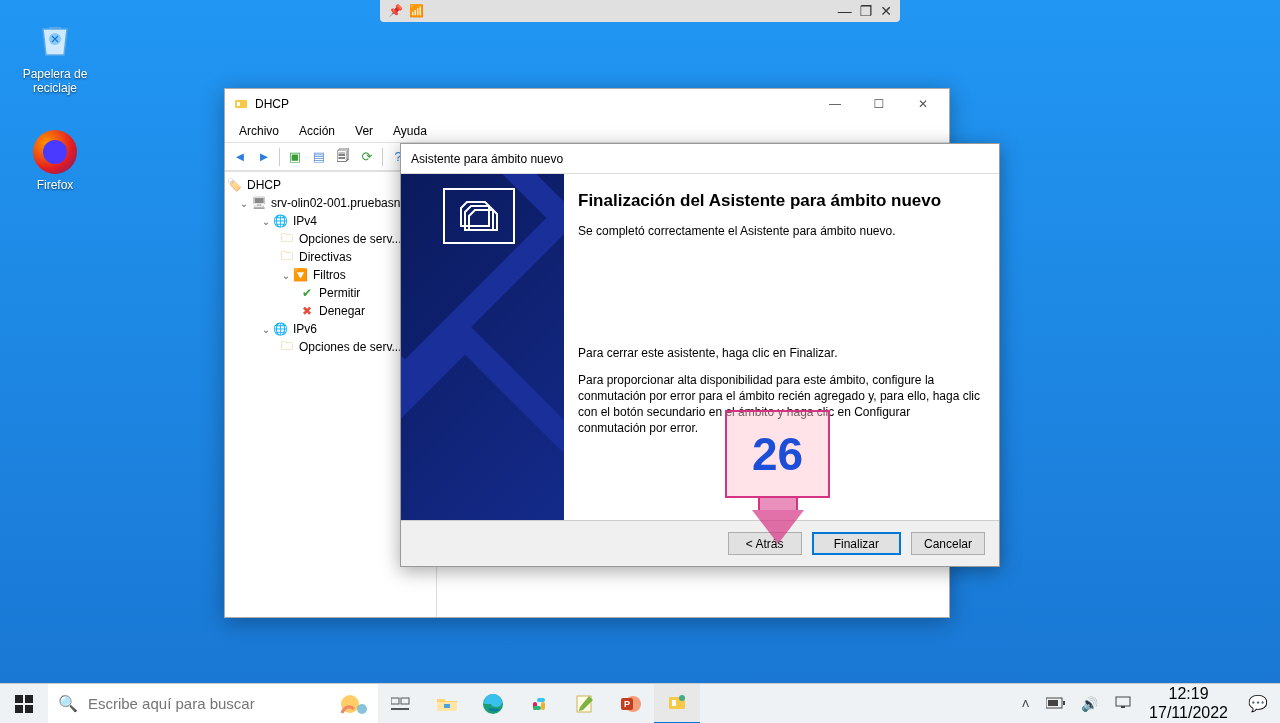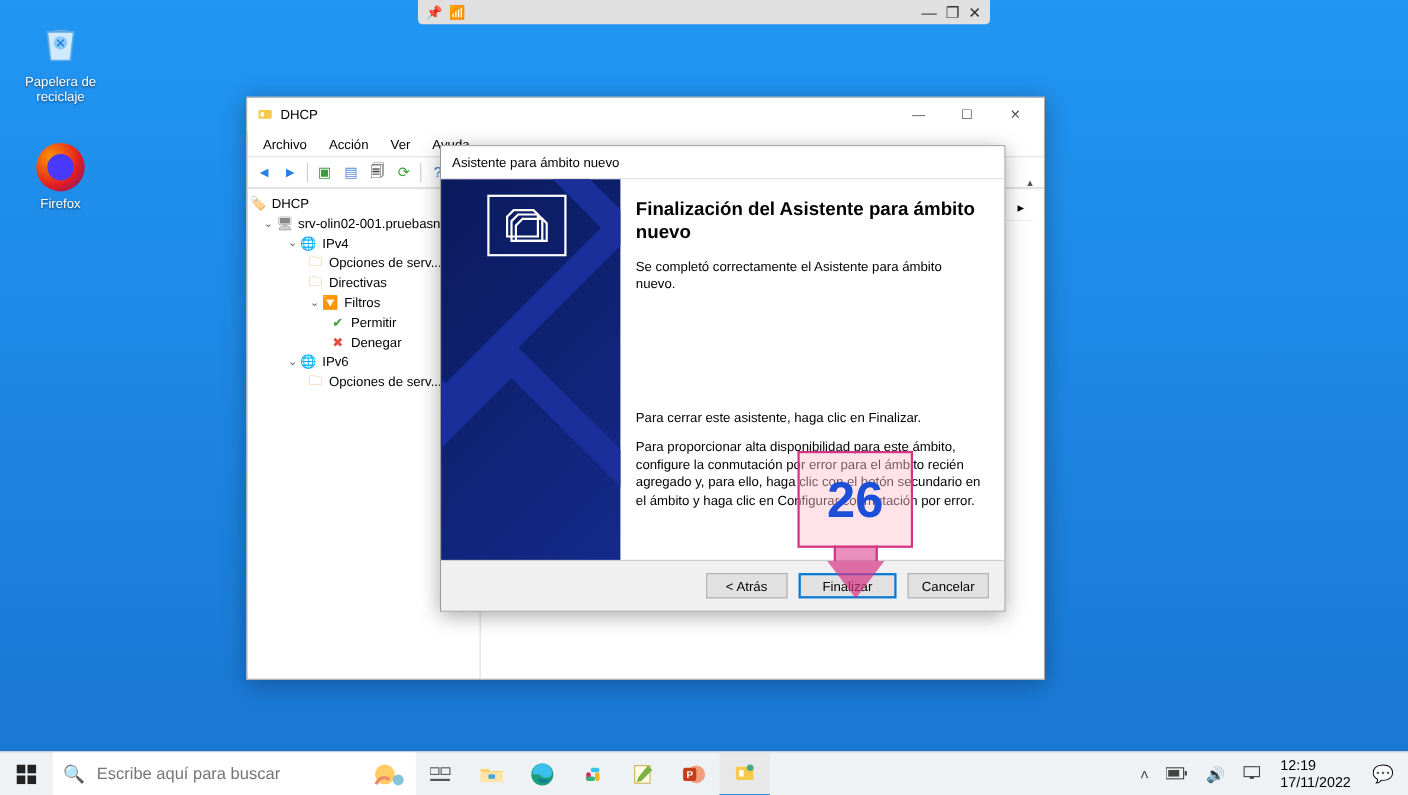--- a/index.html
+++ b/index.html
@@ -45,21 +45,21 @@
   .indent-1 { padding-left: 12px; }
   .indent-2 { padding-left: 34px; }
   .indent-3 { padding-left: 54px; }
   .indent-4 { padding-left: 74px; }
   
   .detail-panel { flex: 1; position: relative; padding: 6px; font-size: 12px; }
   .detail-panel .actions-header { position: absolute; right: 10px; top: 6px; width: 180px; }
   .detail-panel .actions-item { display: flex; align-items: center; justify-content: space-between; padding: 4px 8px; border-bottom: 1px solid #eee; cursor:pointer; }
   
   
-  .wizard { position: absolute; top: 132px; left: 400px; width: 514px; height: 424px; background: #f0f0f0; border: 1px solid #999; z-index: 20; box-shadow: 0 4px 18px rgba(0,0,0,.35); display: flex; flex-direction: column; }
+  .wizard { position: absolute; top: 143px; left: 400px; width: 600px; height: 424px; background: #f0f0f0; border: 1px solid #999; z-index: 20; box-shadow: 0 4px 18px rgba(0,0,0,.35); display: flex; flex-direction: column; }
   .wizard .wiz-title { height: 30px; background: #fff; display: flex; align-items: center; padding: 0 10px; font-size: 12px; border-bottom: 1px solid #ddd; }
   .wizard .wiz-body { flex: 1; display: flex; background: #fff; }
   .wiz-side { width: 163px; background: linear-gradient(135deg, #0a1a5c, #142a8a); position: relative; overflow: hidden; }
   .wiz-side::before, .wiz-side::after { content: ''; position: absolute; width: 200px; height: 200px; border: 24px solid #1a2f9a; transform: rotate(45deg); }
   .wiz-side::before { top: -80px; left: -120px; }
   .wiz-side::after { bottom: -100px; left: -60px; }
   .wiz-side .side-icon { position: absolute; top: 14px; left: 48%; transform: translateX(-50%); width: 72px; height: 56px; border: 2px solid #fff; display: flex; align-items: center; justify-content: center; z-index: 1; }
   .wiz-side .side-icon svg { width: 48px; height: 40px; }
   .wiz-main { flex: 1; padding: 16px 18px 10px 14px; font-size: 12px; }
   .wiz-main h2 { font-size: 17px; font-weight: bold; margin-bottom: 12px; line-height: 1.25; }
@@ -81,21 +81,21 @@
   .start-btn { width: 48px; height: 40px; display: flex; align-items: center; justify-content: center; cursor: pointer; }
   .search-box { flex: 0 0 330px; height: 40px; display: flex; align-items: center; background: #fff; border: none; padding: 0 10px; gap: 10px; position: relative; }
   .search-box .search-icon { color: #555; font-size: 16px; }
   .search-box input { border: none; outline: none; font-size: 15px; flex: 1; color: #666; background: transparent; }
   .search-box .cortana { position: absolute; right: 6px; width: 34px; height: 30px; }
   .task-icons { display: flex; align-items: center; height: 100%; }
   .task-icons .ticon { width: 46px; height: 40px; display: flex; align-items: center; justify-content: center; cursor: pointer; font-size: 18px; }
   .task-icons .ticon.active { border-bottom: 2px solid #0078d7; background: #e8e8e8; }
   .tray { margin-left: auto; display: flex; align-items: center; height: 100%; padding: 0 6px; gap: 8px; font-size: 12px; }
   .tray .tray-icon { cursor: pointer; color: #444; font-size: 14px; padding: 0 4px; }
-  .tray .clock { text-align: left; line-height: 1.15; font-size: 13px; padding: 0 6px; cursor: pointer; }
+  .tray .clock { text-align: center; line-height: 1.15; font-size: 16px; padding: 0 6px; cursor: pointer; }
   .tray .notif { width: 32px; text-align: center; cursor: pointer; font-size: 16px; color: #444; }
   
   
   .ico-folder { color: #e8a33d; }
   .ico-server { color: #888; }
   .ico-filter { color: #6ab04c; }
   .ico-deny { color: #e74c3c; }
 </style>
 </head>
 <body>

